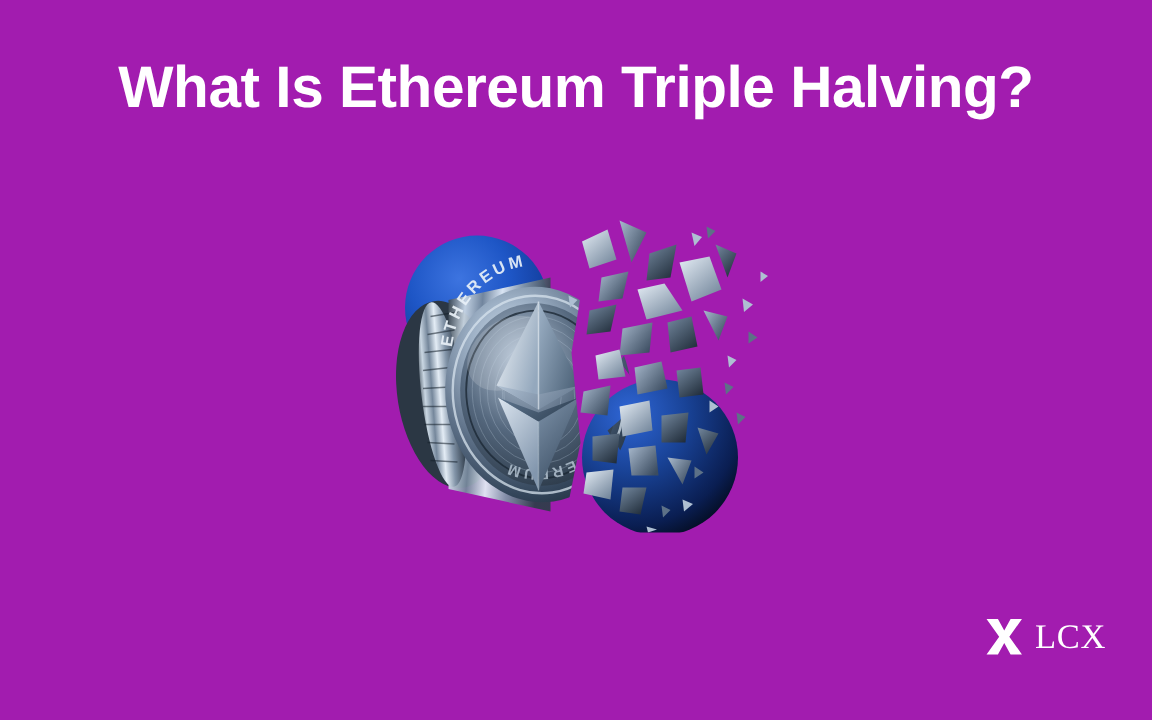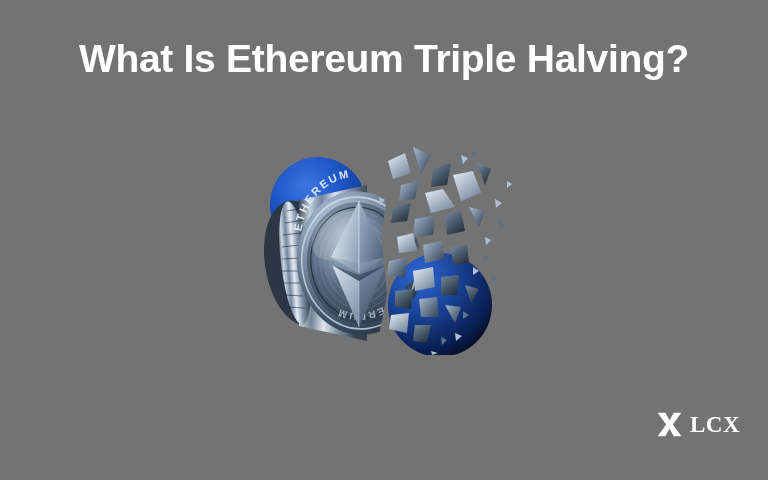--- a/index.html
+++ b/index.html
@@ -10,21 +10,21 @@
   body {
     width: 768px;
     height: 480px;
     overflow: hidden;
     font-family: "Liberation Sans", sans-serif;
   }
   #canvas {
     position: relative;
     width: 768px;
     height: 480px;
-    background: #737373;
+    background: #a21caf;
     overflow: hidden;
   }
 
   
   #title {
     position: absolute;
     top: 38px;
     left: 0;
     width: 768px;
     text-align: center;
@@ -56,21 +56,21 @@
     height: 34px;
     display: flex;
     align-items: center;
     gap: 7px;
   }
   #brand-mark { width: 27px; height: 27px; flex: 0 0 auto; }
   #brand-text {
     color: #ffffff;
     font-family: "Liberation Serif", serif;
     font-size: 23px;
-    font-weight: 700;
+    font-weight: 400;
     letter-spacing: 0.5px;
     line-height: 1;
   }
 </style>
 </head>
 <body>
 
 <div id="canvas">
 
   <div id="title">What Is Ethereum Triple Halving?</div>

